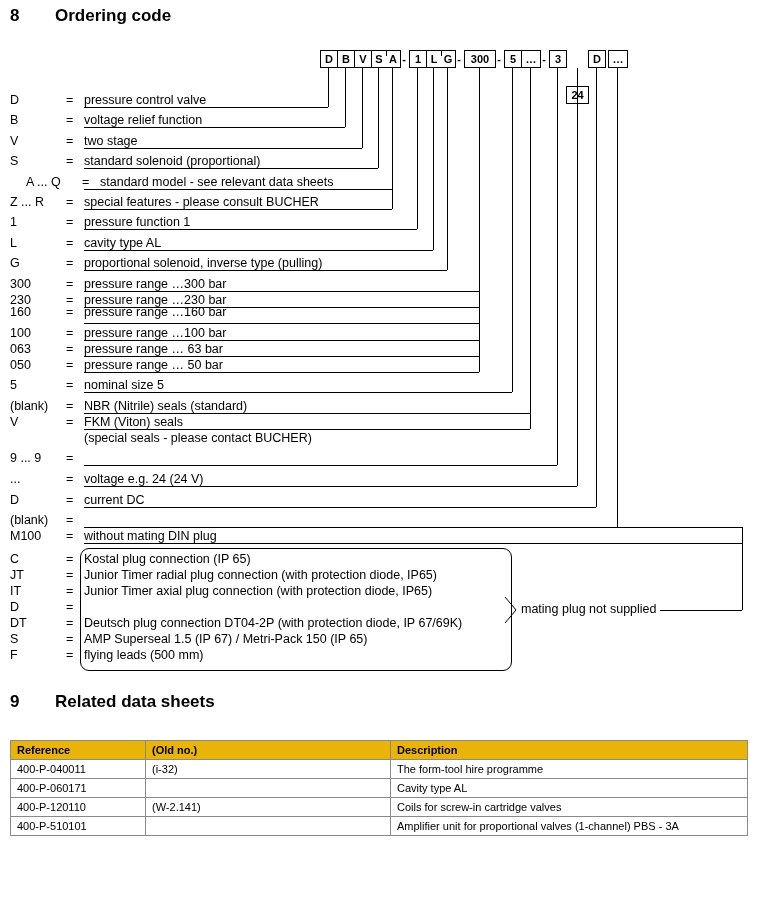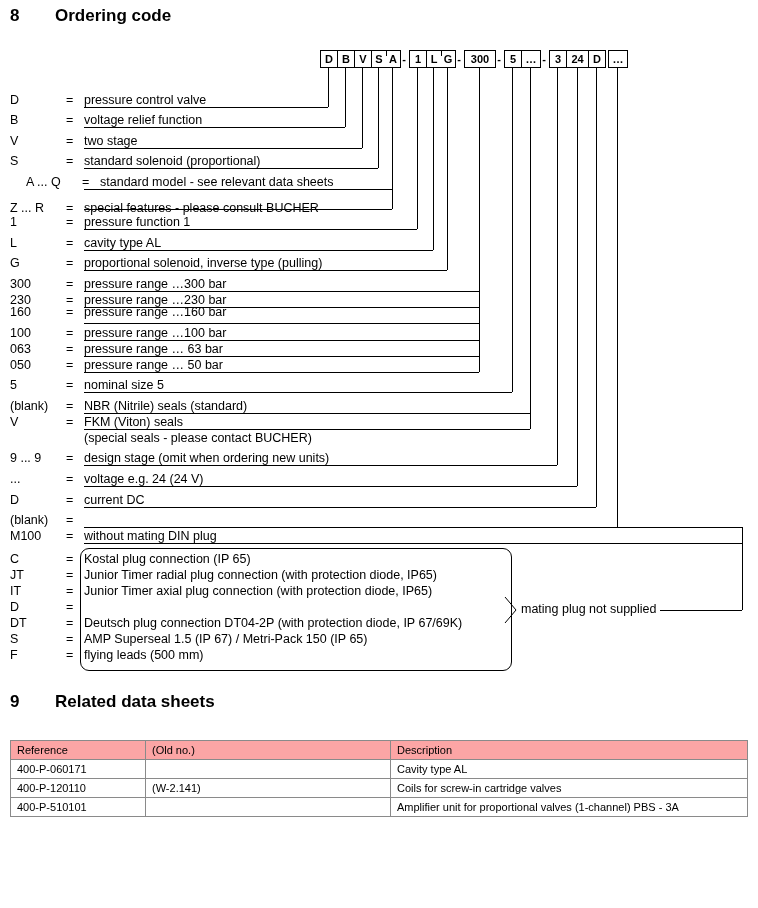--- a/index.html
+++ b/index.html
@@ -20,21 +20,21 @@
   .leq{position:absolute;left:56px;}
   .ldesc{position:absolute;left:74px;}
   .vline{position:absolute;width:1px;background:#000;}
   .hline{position:absolute;height:1px;background:#000;}
   .groupbox{position:absolute;left:80px;top:548px;width:430px;height:121px;
             border:1px solid #000;border-radius:9px;}
   .chev{position:absolute;left:504px;top:596px;}
   .plugnote{position:absolute;left:521px;top:602px;font-size:12.5px;}
   table.ds{position:absolute;left:10px;top:740px;width:738px;border-collapse:collapse;
            font-size:11px;border:1px solid #444;table-layout:fixed;}
-  table.ds th{background:#fca5a5;font-weight:normal;}
+  table.ds th{background:#eab308;font-weight:bold;}
   table.ds th,table.ds td{border:1px solid #8a8a8a;padding:3px 6px;text-align:left;
            white-space:nowrap;overflow:hidden;}
   table.ds th:nth-child(1){width:122px;}
   table.ds th:nth-child(2){width:232px;}
 </style>
 </head>
 <body>
 
 <div class="page">
 
@@ -59,21 +59,21 @@
         <i class="tick"></i>
         <span>G</span>
       </div>
       <span class="sep" style="left: 454px; width: 10px;">-</span>
       <div class="cbox" style="left: 464px; width: 30px;">300</div>
       <span class="sep" style="left: 494px; width: 10px;">-</span>
       <div class="cbox" style="left: 504px; width: 16px;">5</div>
       <div class="cbox" style="left: 521px; width: 18px;">…</div>
       <span class="sep" style="left: 539px; width: 10px;">-</span>
       <div class="cbox" style="left: 549px; width: 16px;">3</div>
-      <div class="cbox" style="left: 566px; width: 21px;">24</div>
+      <div class="cbox" style="left: 566px; width: 21px; margin-top: 36px;">24</div>
       <div class="cbox" style="left: 588px; width: 16px;">D</div>
       <div class="cbox" style="left: 608px; width: 18px;">…</div>
     </div>
   <div id="legend">
       <div class="lrow" style="top: 93px;">
         <span class="lcode">D</span>
         <span class="leq">=</span>
         <span class="ldesc">pressure control valve</span>
       </div>
       <div class="hline" style="left: 84px; top: 107px; width: 244px;"></div>
@@ -94,21 +94,21 @@
         <span class="leq">=</span>
         <span class="ldesc">standard solenoid (proportional)</span>
       </div>
       <div class="hline" style="left: 84px; top: 168px; width: 294px;"></div>
       <div class="lrow" style="top: 175px; margin-left: 16px;">
         <span class="lcode">A ... Q</span>
         <span class="leq">=</span>
         <span class="ldesc">standard model - see relevant data sheets</span>
       </div>
       <div class="hline" style="left: 84px; top: 189px; width: 308px;"></div>
-      <div class="lrow" style="top: 201px;">
+      <div class="lrow" style="top: 195px;">
         <span class="lcode">Z ... R</span>
         <span class="leq">=</span>
         <span class="ldesc">special features - please consult BUCHER</span>
       </div>
       <div class="hline" style="left: 84px; top: 209px; width: 308px;"></div>
       <div class="lrow" style="top: 215px;">
         <span class="lcode">1</span>
         <span class="leq">=</span>
         <span class="ldesc">pressure function 1</span>
       </div>
@@ -178,21 +178,20 @@
         <span class="leq">=</span>
         <span class="ldesc">FKM (Viton) seals</span>
       </div>
       <div class="hline" style="left: 84px; top: 429px; width: 446px;"></div>
       <div class="lrow" style="top: 431px;">
         <span class="ldesc">(special seals - please contact BUCHER)</span>
       </div>
       <div class="lrow" style="top: 451px;">
         <span class="lcode">9 ... 9</span>
         <span class="leq">=</span>
-        <span class="ldesc">design stage (omit when ordering new units)</span>
       </div>
       <div class="hline" style="left: 84px; top: 465px; width: 473px;"></div>
       <div class="lrow" style="top: 472px;">
         <span class="lcode">...</span>
         <span class="leq">=</span>
         <span class="ldesc">voltage e.g. 24 (24 V)</span>
       </div>
       <div class="hline" style="left: 84px; top: 486px; width: 493px;"></div>
       <div class="lrow" style="top: 493px;">
         <span class="lcode">D</span>
@@ -280,20 +279,25 @@
   <table class="ds">
     <thead>
       <tr id="thead-row">
           <th>Reference</th>
           <th>(Old no.)</th>
           <th>Description</th>
         </tr>
     </thead>
     <tbody id="tbody">
         <tr>
+          <td>400-P-040011</td>
+          <td>(i-32)</td>
+          <td>The form-tool hire programme</td>
+        </tr>
+        <tr>
           <td>400-P-060171</td>
           <td></td>
           <td>Cavity type AL</td>
         </tr>
         <tr>
           <td>400-P-120110</td>
           <td>(W-2.141)</td>
           <td>Coils for screw-in cartridge valves</td>
         </tr>
         <tr>

